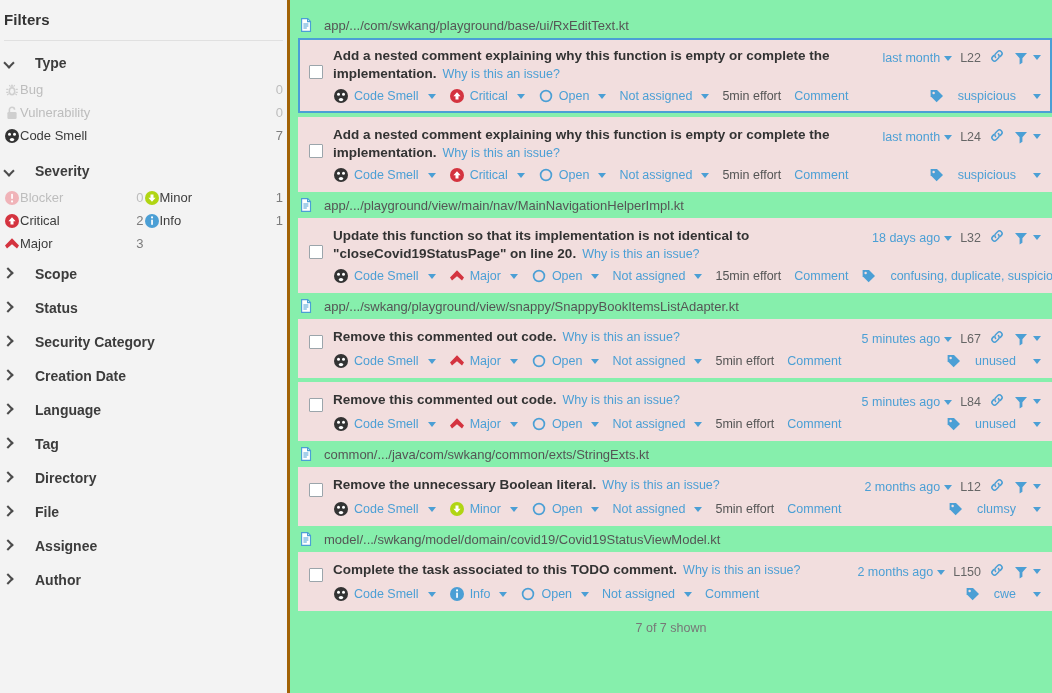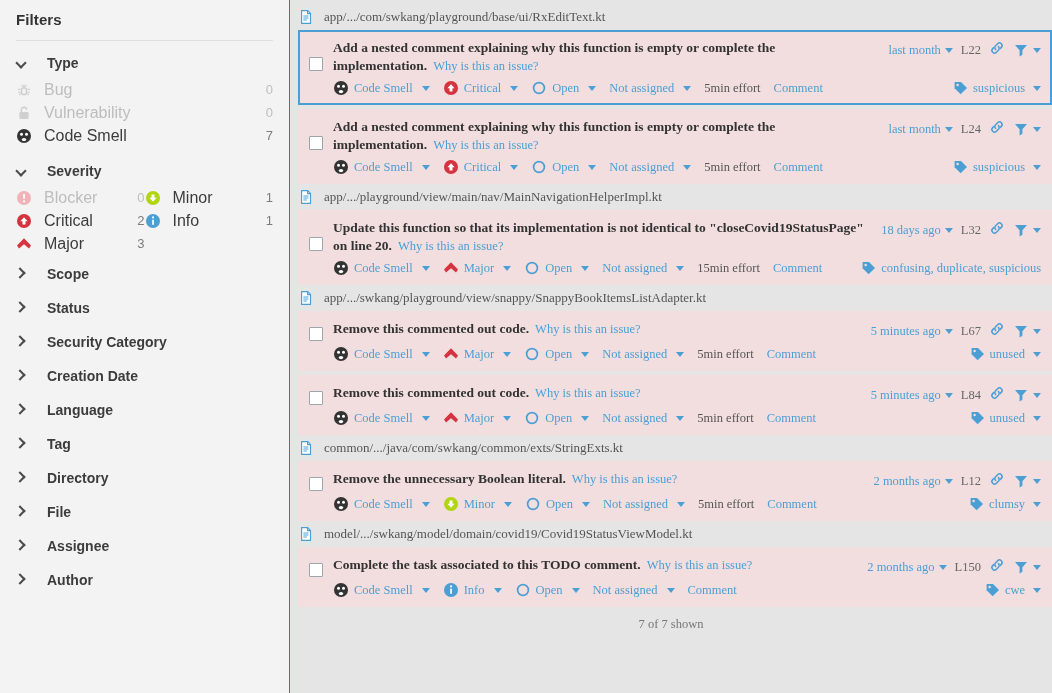--- a/index.html
+++ b/index.html
@@ -13,22 +13,22 @@
     overflow: hidden;
   }
   .page { display: flex; width: 1052px; height: 693px; }
 
   
   .sidebar {
     width: 290px;
     min-width: 290px;
     height: 693px;
     background: #f3f3f3;
-    border-right: 1px solid #a16207;
-    padding: 0 16px;
+    border-right: 3px solid #a16207;
+    padding: 0 4px;
     position: relative;
   }
   .sidebar-title {
     font-size: 15px;
     font-weight: bold;
     color: #333;
     padding: 11px 0 12px 0;
     letter-spacing: .1px;
   }
   .sidebar-divider {
@@ -67,22 +67,22 @@
 
   .facet-list { padding: 4px 0 2px 0; }
   .facet-row {
     display: flex;
     align-items: center;
     padding: 3px 0;
     cursor: pointer;
     line-height: 17px;
   }
   .facet-row .lbl {
-    margin-left: 12px;
-    font-size: 16px;
+    margin-left: 0;
+    font-size: 13px;
     color: #3c3c3c;
     flex: 1;
   }
   .facet-row .cnt {
     font-size: 13px;
     color: #7c7c7c;
     text-align: right;
     min-width: 16px;
   }
   .facet-row.disabled .lbl,
@@ -93,25 +93,24 @@
   .sev-col .facet-row .cnt { min-width: 30px; }
 
   
   .ico { width: 16px; height: 16px; flex: none; display:inline-block; line-height:0; }
   .ico svg { display:block; }
 
   
   .main {
     flex: 1;
     height: 693px;
-    background: #e5e5e5;
-    padding: 4px 0 0 0;
+    background: #86efac;
+    padding: 12px 0 0 0;
     position: relative;
     overflow: hidden;
-    font-family: Liberation Serif, serif;
   }
   .main-inner { padding: 0 0 0 0; }
 
   .file-row {
     display: flex;
     align-items: center;
     gap: 10px;
     padding: 6px 0 6px 8px;
     height: 26px;
   }
@@ -216,21 +215,21 @@
   }
   .attr.plain {
     color: #555;
     cursor: default;
   }
   .attr.link { color: #4b9fd5; cursor: pointer; }
 
   .tag-block {
     display: inline-flex;
     align-items: center;
-    gap: 4px;
+    gap: 13px;
     font-size: 12.5px;
     color: #4b9fd5;
     cursor: pointer;
     flex: none;
     white-space: nowrap;
   }
 
   .footer-note {
     text-align: center;
     font-size: 12.5px;

